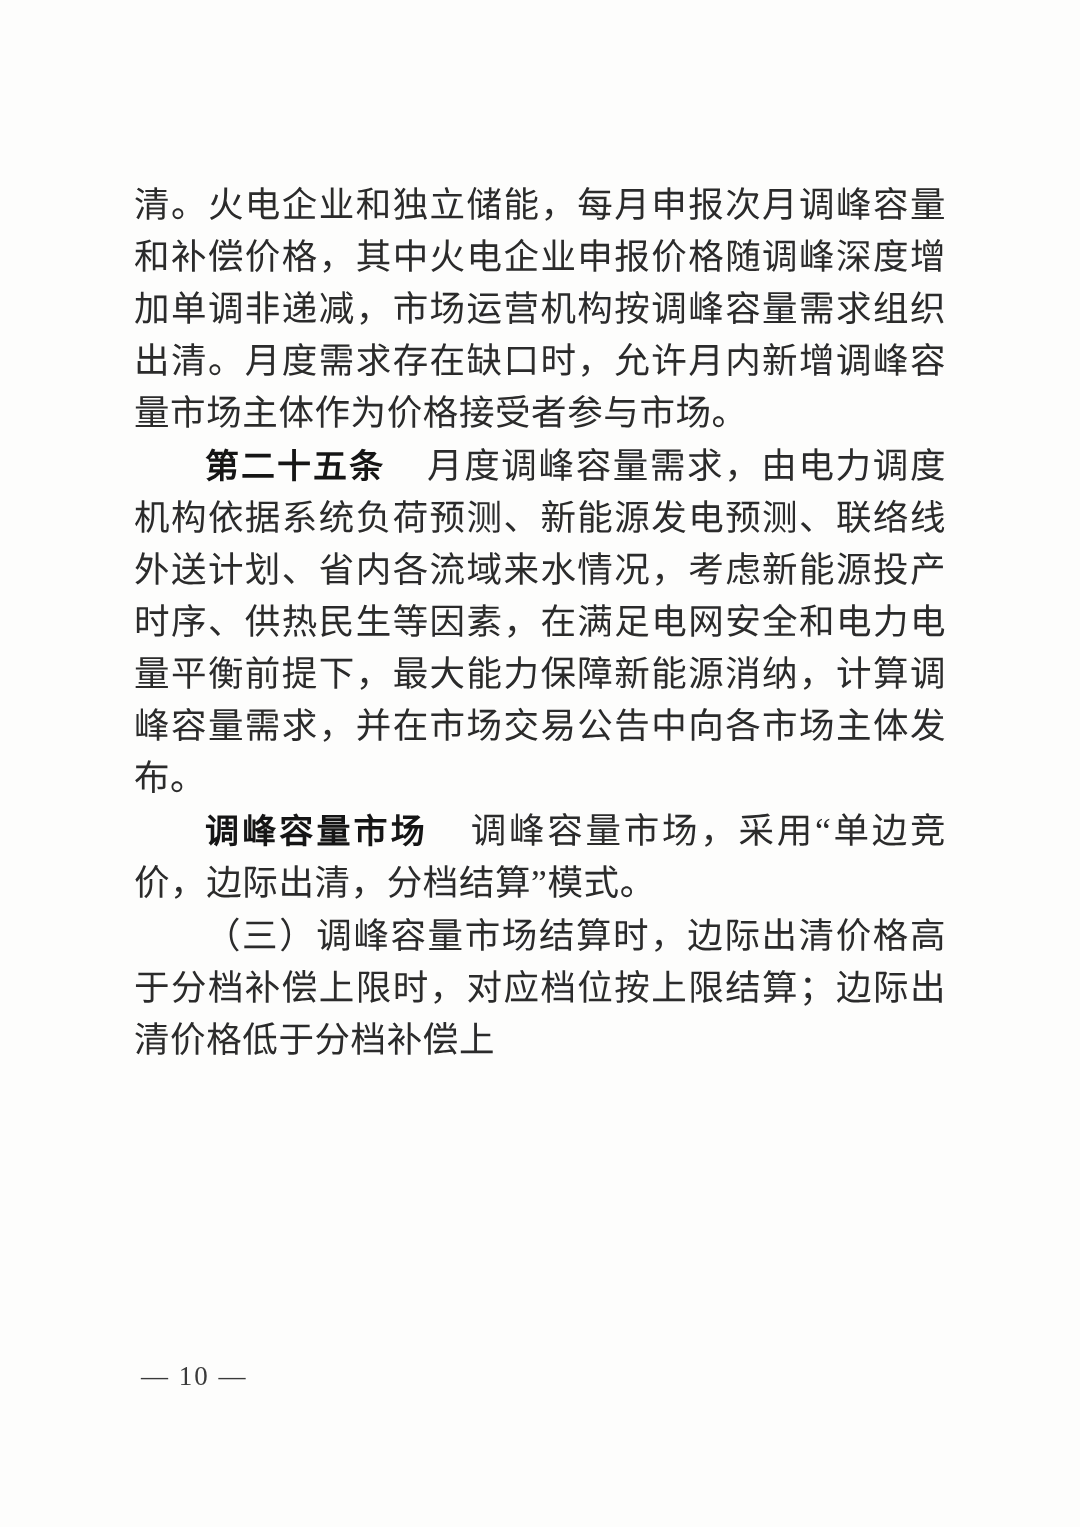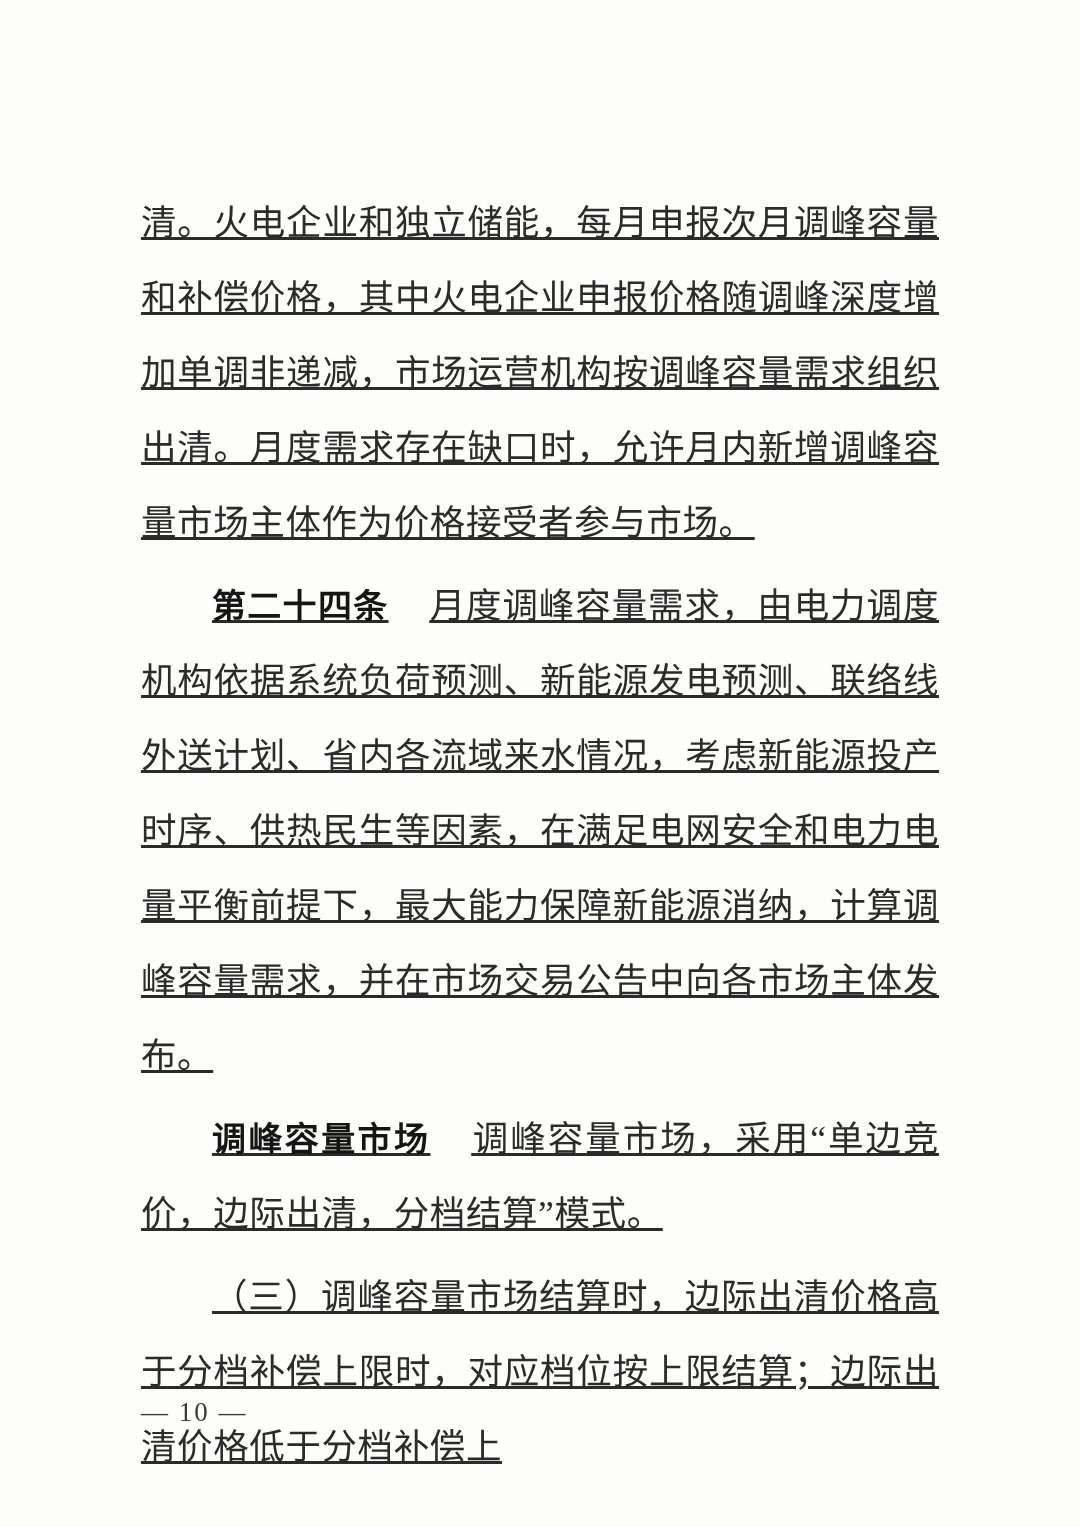--- a/index.html
+++ b/index.html
@@ -26,30 +26,29 @@
 
   
   .content {
     position: absolute;
     left: 133px;
     top: 178px;
     width: 814px;
   }
 
   .para {
-    margin: 8px;
+    margin: 1px;
     font-size: 35.5px;
-    line-height: 75px;
+    line-height: 52px;
     letter-spacing: 0.6px;
     text-align: justify;
     text-justify: inter-character;
     color: #2b2b2b;
     font-weight: 400;
     word-break: break-all;
-    text-decoration: underline;
   }
 
   .para.indent {
     text-indent: 2em;
   }
 
   
   .article-label {
     font-family: "DejaVu Sans", "Liberation Sans", sans-serif;
     font-weight: 700;
@@ -66,38 +65,37 @@
   .footer {
     position: absolute;
     left: 133px;
     top: 1358px;
     width: 814px;
     font-size: 27px;
     line-height: 36px;
     color: #3a3a3a;
     letter-spacing: 2px;
     font-family: "Liberation Serif", "DejaVu Serif", serif;
-    margin-top: 36px;
   }
   .footer-inner {
     display: inline-block;
     padding-left: 8px;
   }
 </style>
 </head>
 <body>
 
 <div class="page">
 
   <div class="content">
 
     <p class="para">清。火电企业和独立储能，每月申报次月调峰容量和补偿价格，其中火电企业申报价格随调峰深度增加单调非递减，市场运营机构按调峰容量需求组织出清。月度需求存在缺口时，允许月内新增调峰容量市场主体作为价格接受者参与市场。</p>
 
     <p class="para indent">
-      <span class="article-label">第二十四条</span><span class="article-gap"></span><span>月度调峰容量需求，由电力调度机构依据系统负荷预测、新能源发电预测、联络线外送计划、省内各流域来水情况，考虑新能源投产时序、供热民生等因素，在满足电网安全和电力电量平衡前提下，最大能力保障新能源消纳，计算调峰容量需求，并在市场交易公告中向各市场主体发布。</span>
+      <span class="article-label">第二十五条</span><span class="article-gap"></span><span>月度调峰容量需求，由电力调度机构依据系统负荷预测、新能源发电预测、联络线外送计划、省内各流域来水情况，考虑新能源投产时序、供热民生等因素，在满足电网安全和电力电量平衡前提下，最大能力保障新能源消纳，计算调峰容量需求，并在市场交易公告中向各市场主体发布。</span>
     </p>
 
     <p class="para indent">
       <span class="article-label">调峰容量市场</span><span class="article-gap"></span><span>调峰容量市场，采用“单边竞价，边际出清，分档结算”模式。</span>
     </p>
 
 
 
     <p class="para indent">（三）调峰容量市场结算时，边际出清价格高于分档补偿上限时，对应档位按上限结算；边际出清价格低于分档补偿上</p>
 

